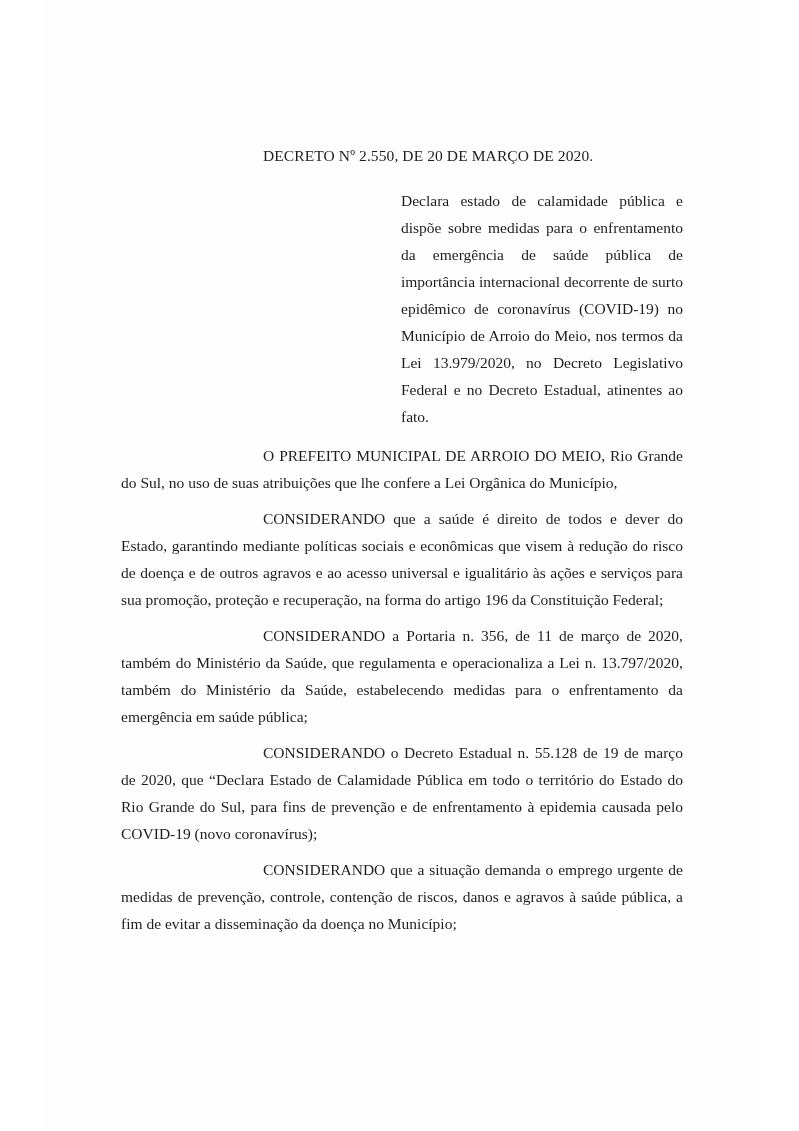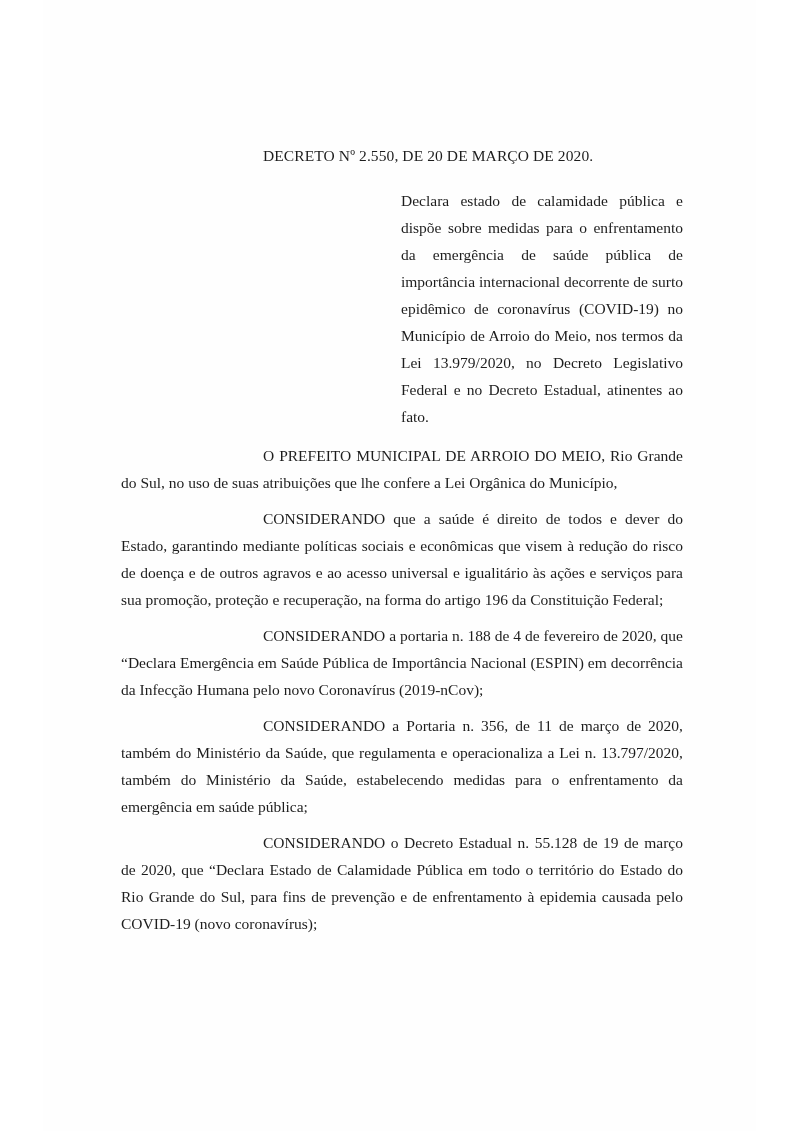--- a/index.html
+++ b/index.html
@@ -53,21 +53,21 @@
     <div class="doc-title">DECRETO Nº 2.550, DE 20 DE MARÇO DE 2020.</div>
 
     <div class="doc-summary">Declara estado de calamidade pública e dispõe sobre medidas para o enfrentamento da emergência de saúde pública de importância internacional decorrente de surto epidêmico de coronavírus (COVID-19) no Município de Arroio do Meio, nos termos da Lei 13.979/2020, no Decreto Legislativo Federal e no Decreto Estadual, atinentes ao fato.</div>
 
     <p class="body-par">O PREFEITO MUNICIPAL DE ARROIO DO MEIO, Rio Grande do Sul, no uso de suas atribuições que lhe confere a Lei Orgânica do Município,</p>
 
     <p class="body-par">CONSIDERANDO que a saúde é direito de todos e dever do Estado, garantindo mediante políticas sociais e econômicas que visem à redução do risco de doença e de outros agravos e ao acesso universal e igualitário às ações e serviços para sua promoção, proteção e recuperação, na forma do artigo 196 da Constituição Federal;</p>
 
 
 
-    <p class="body-par">CONSIDERANDO a portaria n. 188 de 4 de fevereiro de 2020, que “Declara Emergência em Saúde Pública de Importância Nacional (ESPIN) em decorrência da Infecção Humana pelo novo Coronavírus (2019-nCov);</p>
 
     <p class="body-par">CONSIDERANDO a Portaria n. 356, de 11 de março de 2020, também do Ministério da Saúde, que regulamenta e operacionaliza a Lei n. 13.797/2020, também do Ministério da Saúde, estabelecendo medidas para o enfrentamento da emergência em saúde pública;</p>
 
     <p class="body-par">CONSIDERANDO o Decreto Estadual n. 55.128 de 19 de março de 2020, que “Declara Estado de Calamidade Pública em todo o território do Estado do Rio Grande do Sul, para fins de prevenção e de enfrentamento à epidemia causada pelo COVID-19 (novo coronavírus);</p>
 
+    <p class="body-par">CONSIDERANDO que a situação demanda o emprego urgente de medidas de prevenção, controle, contenção de riscos, danos e agravos à saúde pública, a fim de evitar a disseminação da doença no Município;</p>
 
   </div>
 </div>
 
 </body></html>

